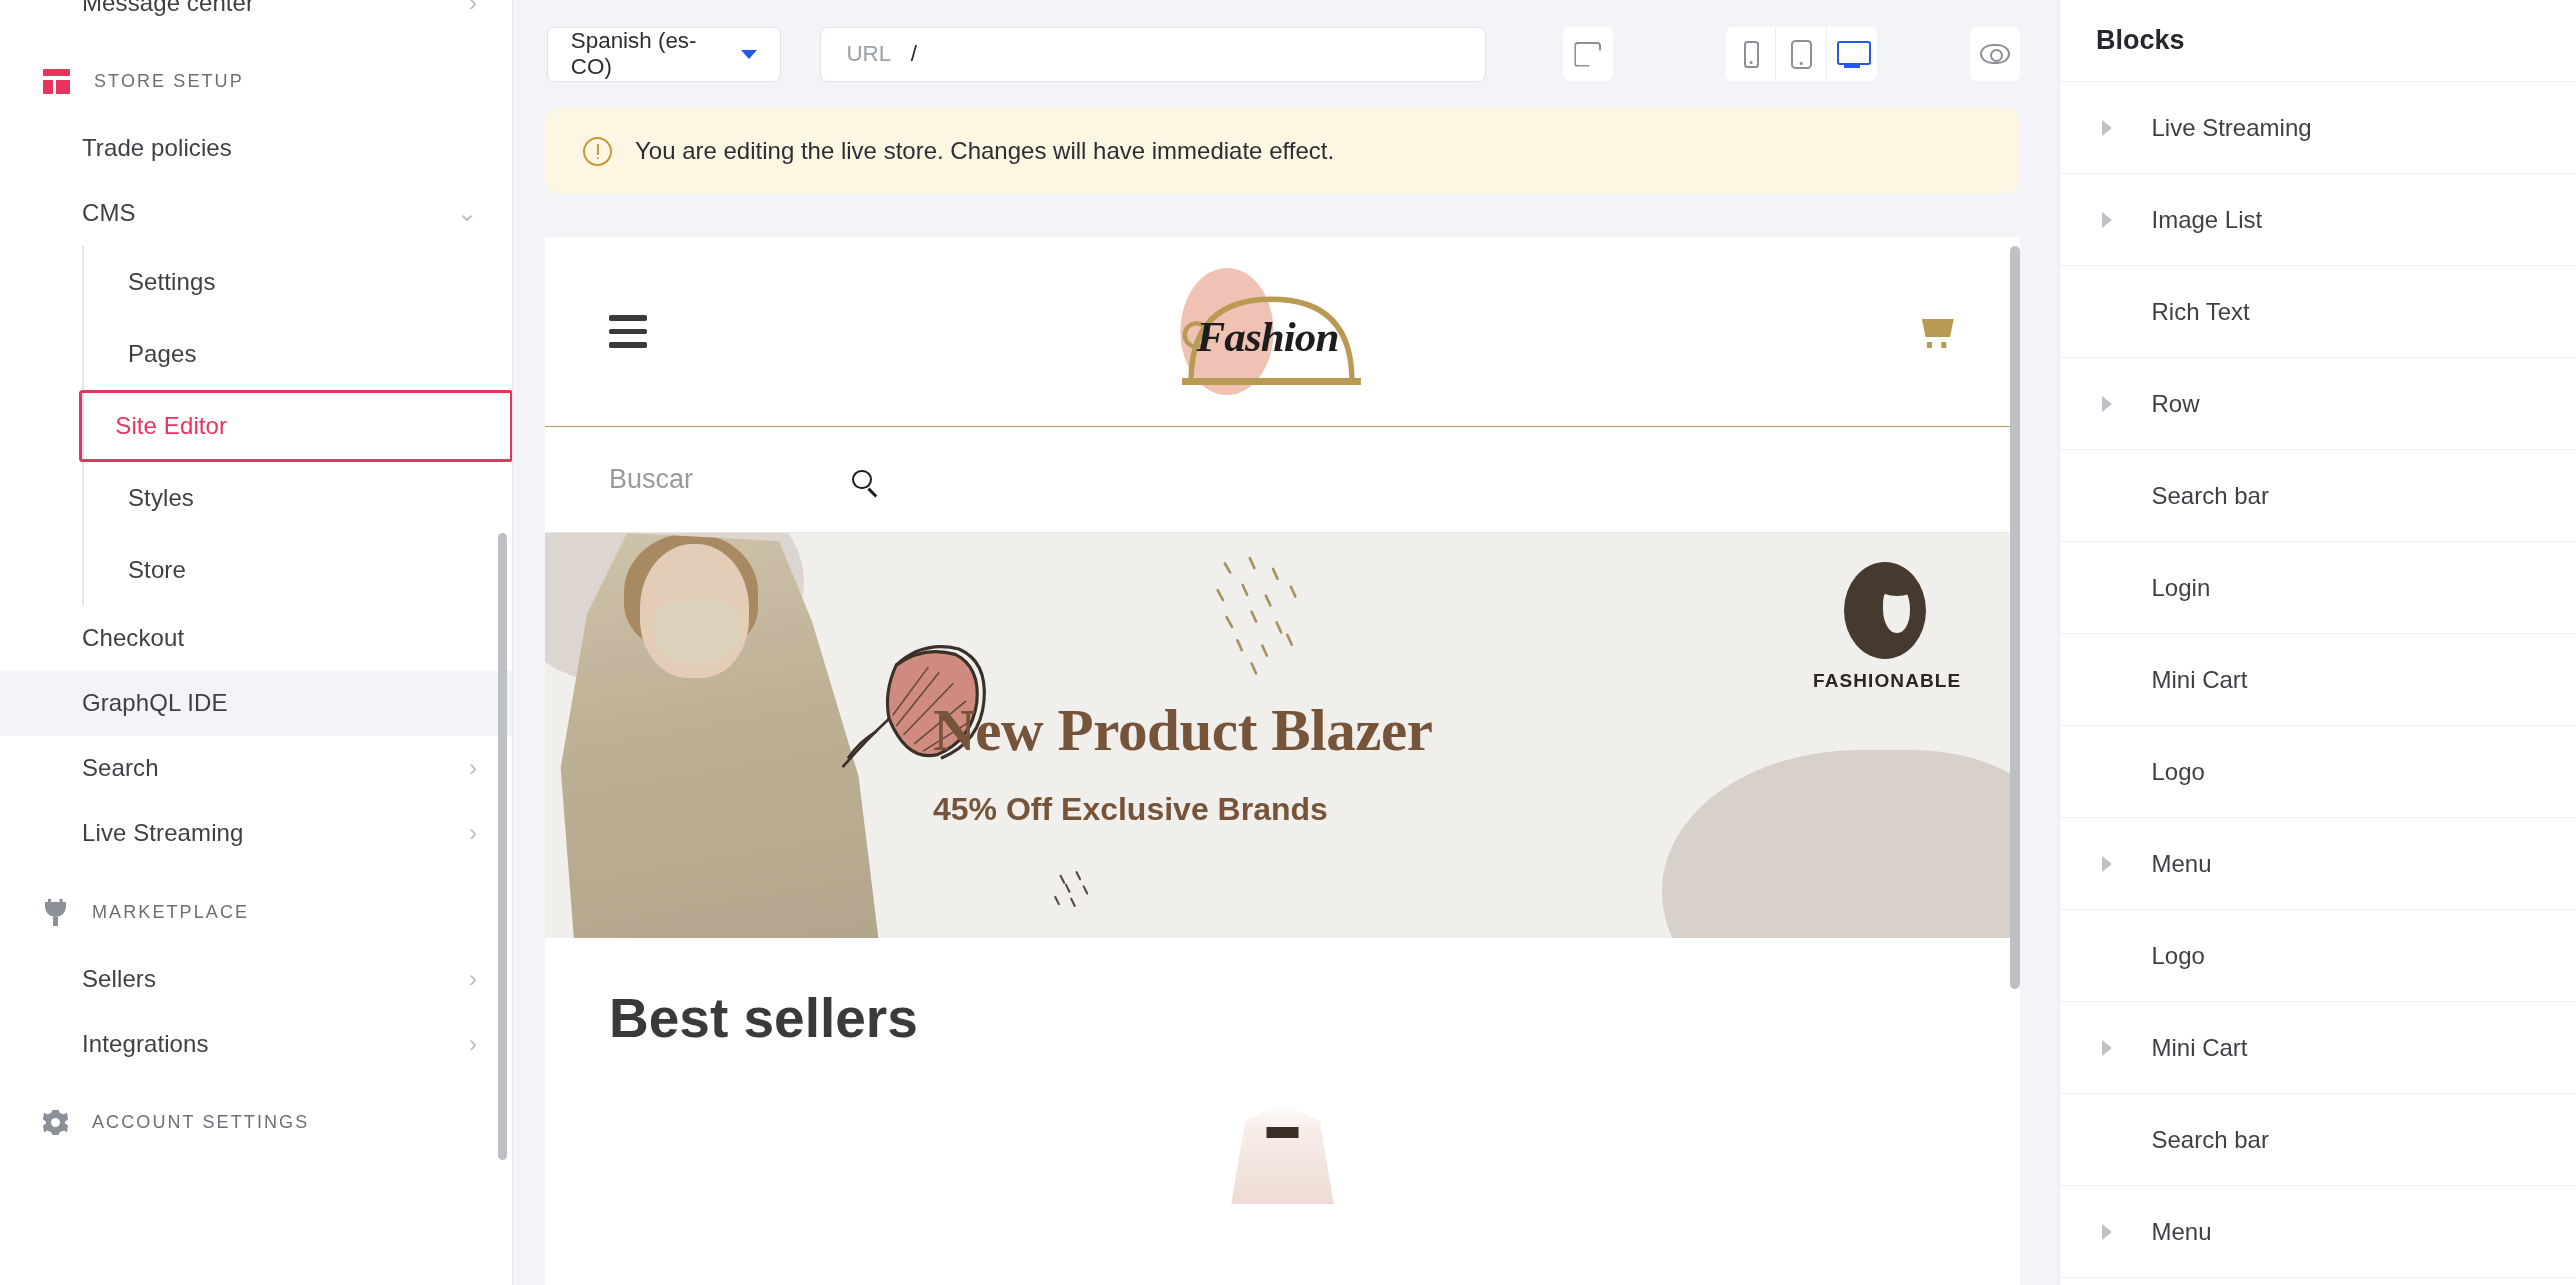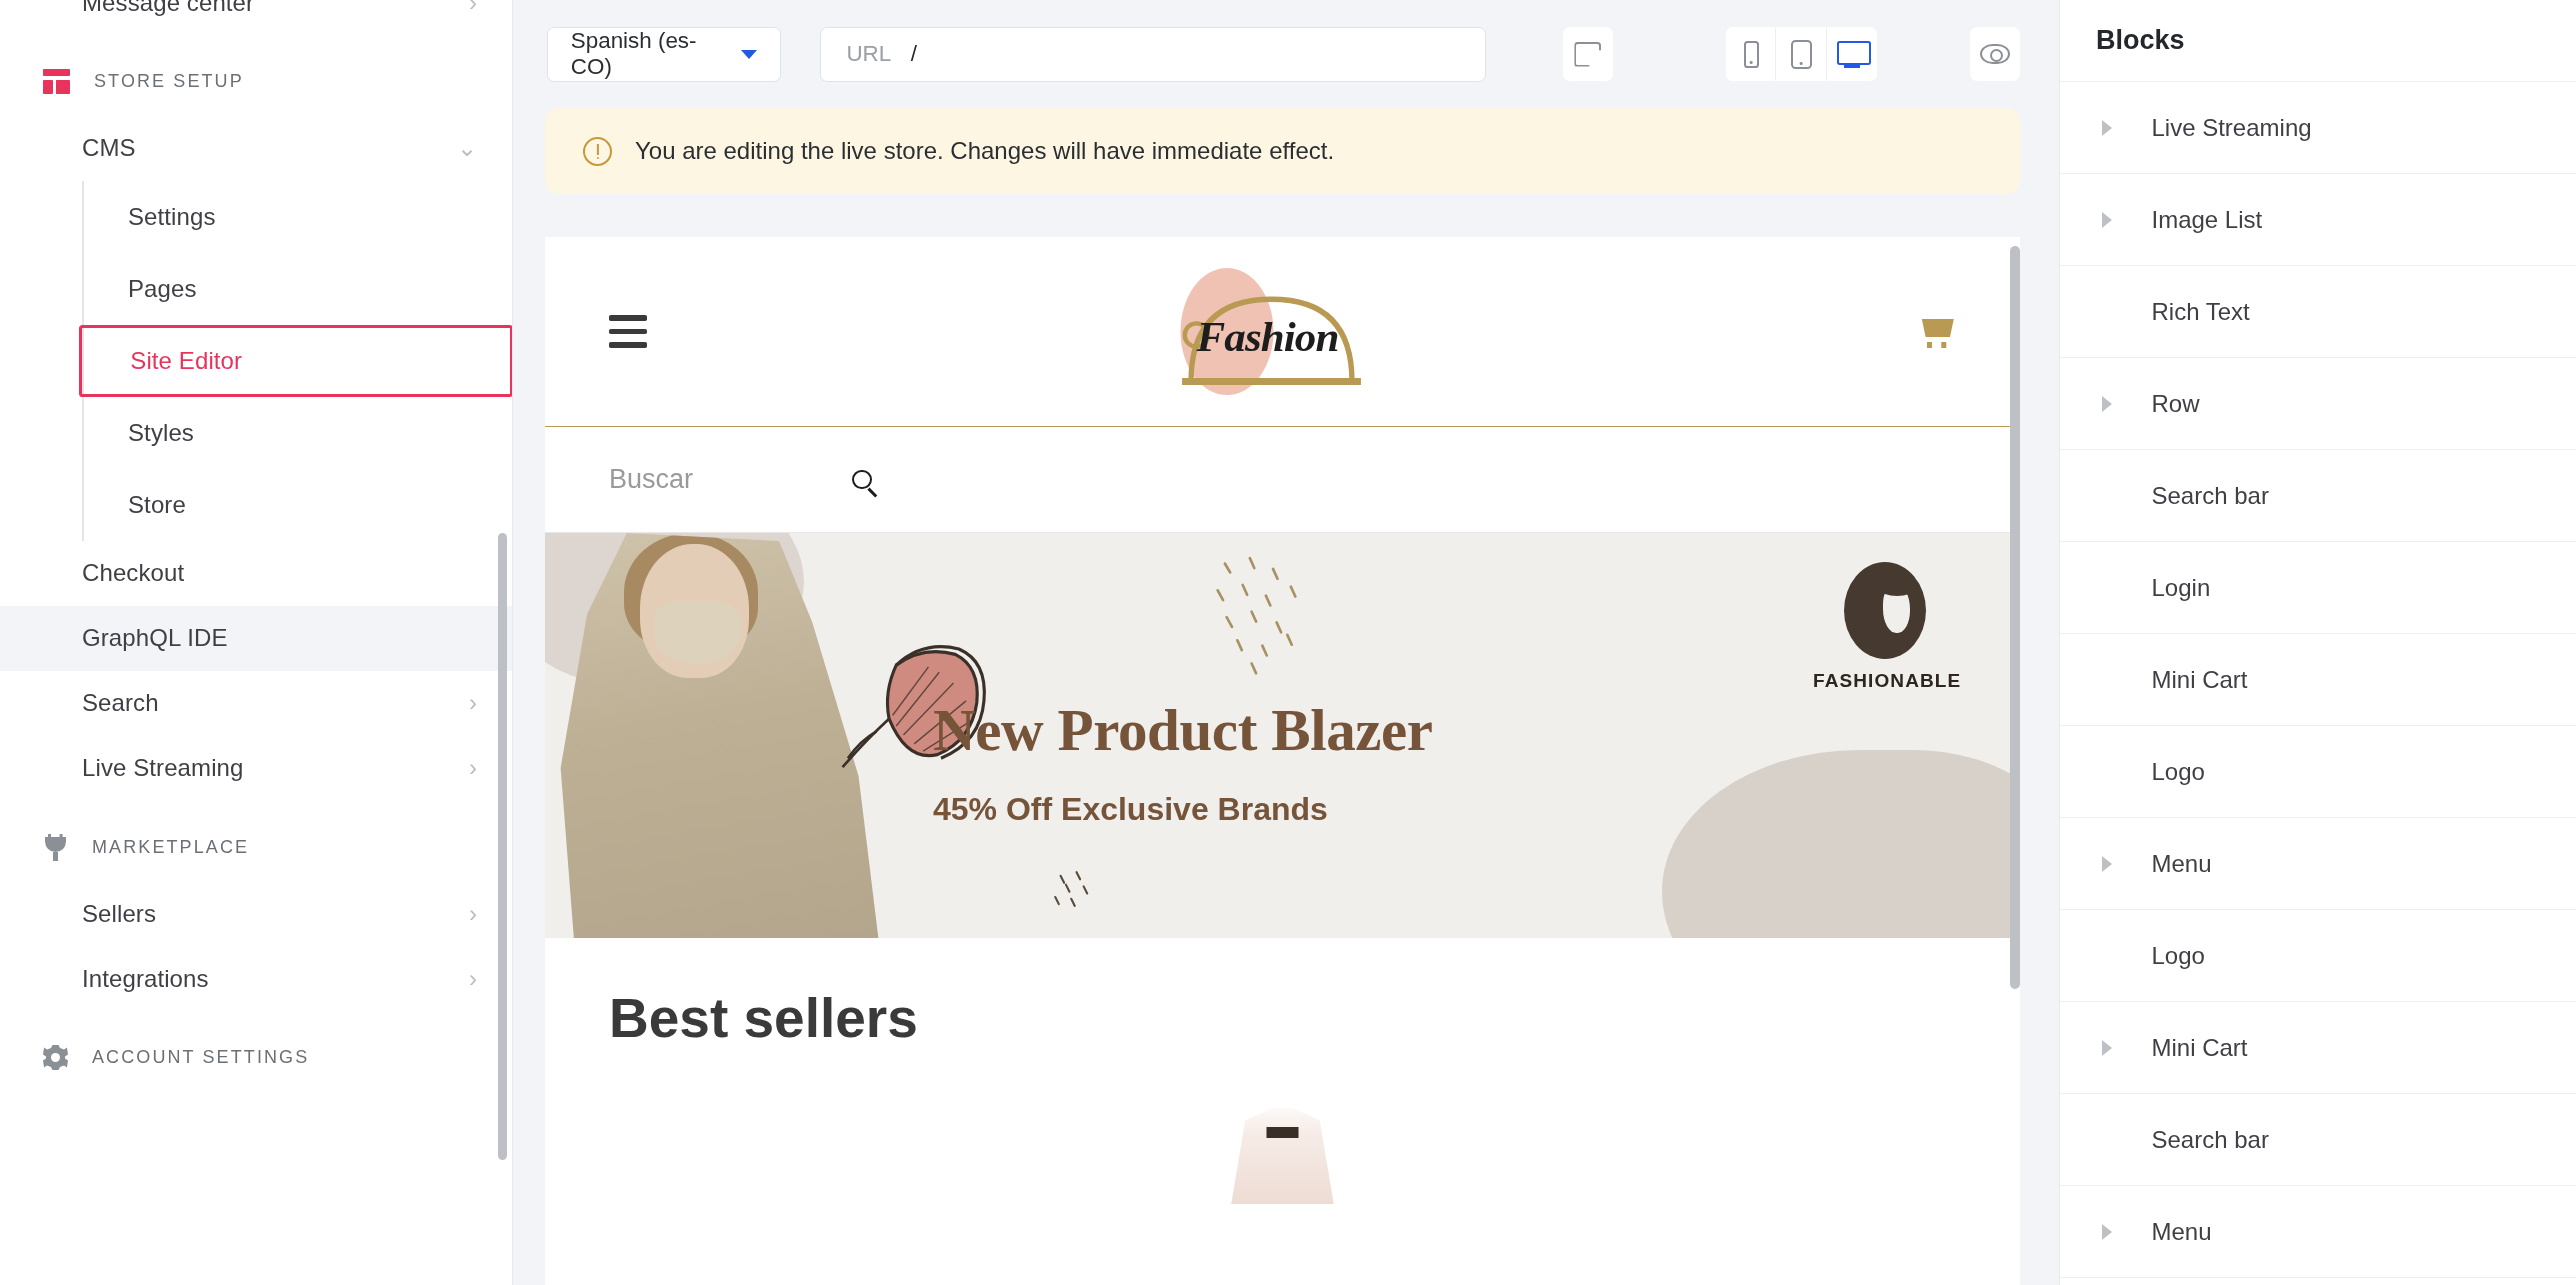--- a/index.html
+++ b/index.html
@@ -92,21 +92,21 @@
   .sb-subrow {
     display: flex; align-items: center;
     height: 72px; padding-left: 46px;
     cursor: pointer; position: relative;
   }
   .sb-subrow .sb-label { font-size: 24px; color: #3f3f46; }
   .sb-subrow.selected {
     border: 3.6px solid #e8345c;
     border-radius: 3.6px;
     margin-left: -2.7px;
-    padding-left: 48px;
+    padding-left: 33px;
     text-align: center;
   }
   .sb-subrow.selected .sb-label { color: #e8345c; font-weight: 500; }
 
   .sb-scroll {
     position: absolute; right: 5.4px; top: 533px; width: 9px; height: 627px;
     background: #bdc1c6; border-radius: 5.4px;
   }
 
   
@@ -361,20 +361,23 @@
         <span class="sb-chev">›</span>
       </div>
 
       <div class="sb-section">
         <span class="ic-store">
             <i></i>
           </span>
         <span class="sb-section-label">STORE SETUP</span>
       </div>
 
+      <div class="sb-row">
+        <span class="sb-label">Trade policies</span>
+      </div>
 
       <div class="sb-row">
         <span class="sb-label">CMS</span>
         <span class="sb-chev">⌄</span>
       </div>
 
       <div class="sb-sub">
         <div class="sb-subrow">
           <span class="sb-label">Settings</span>
         </div>

